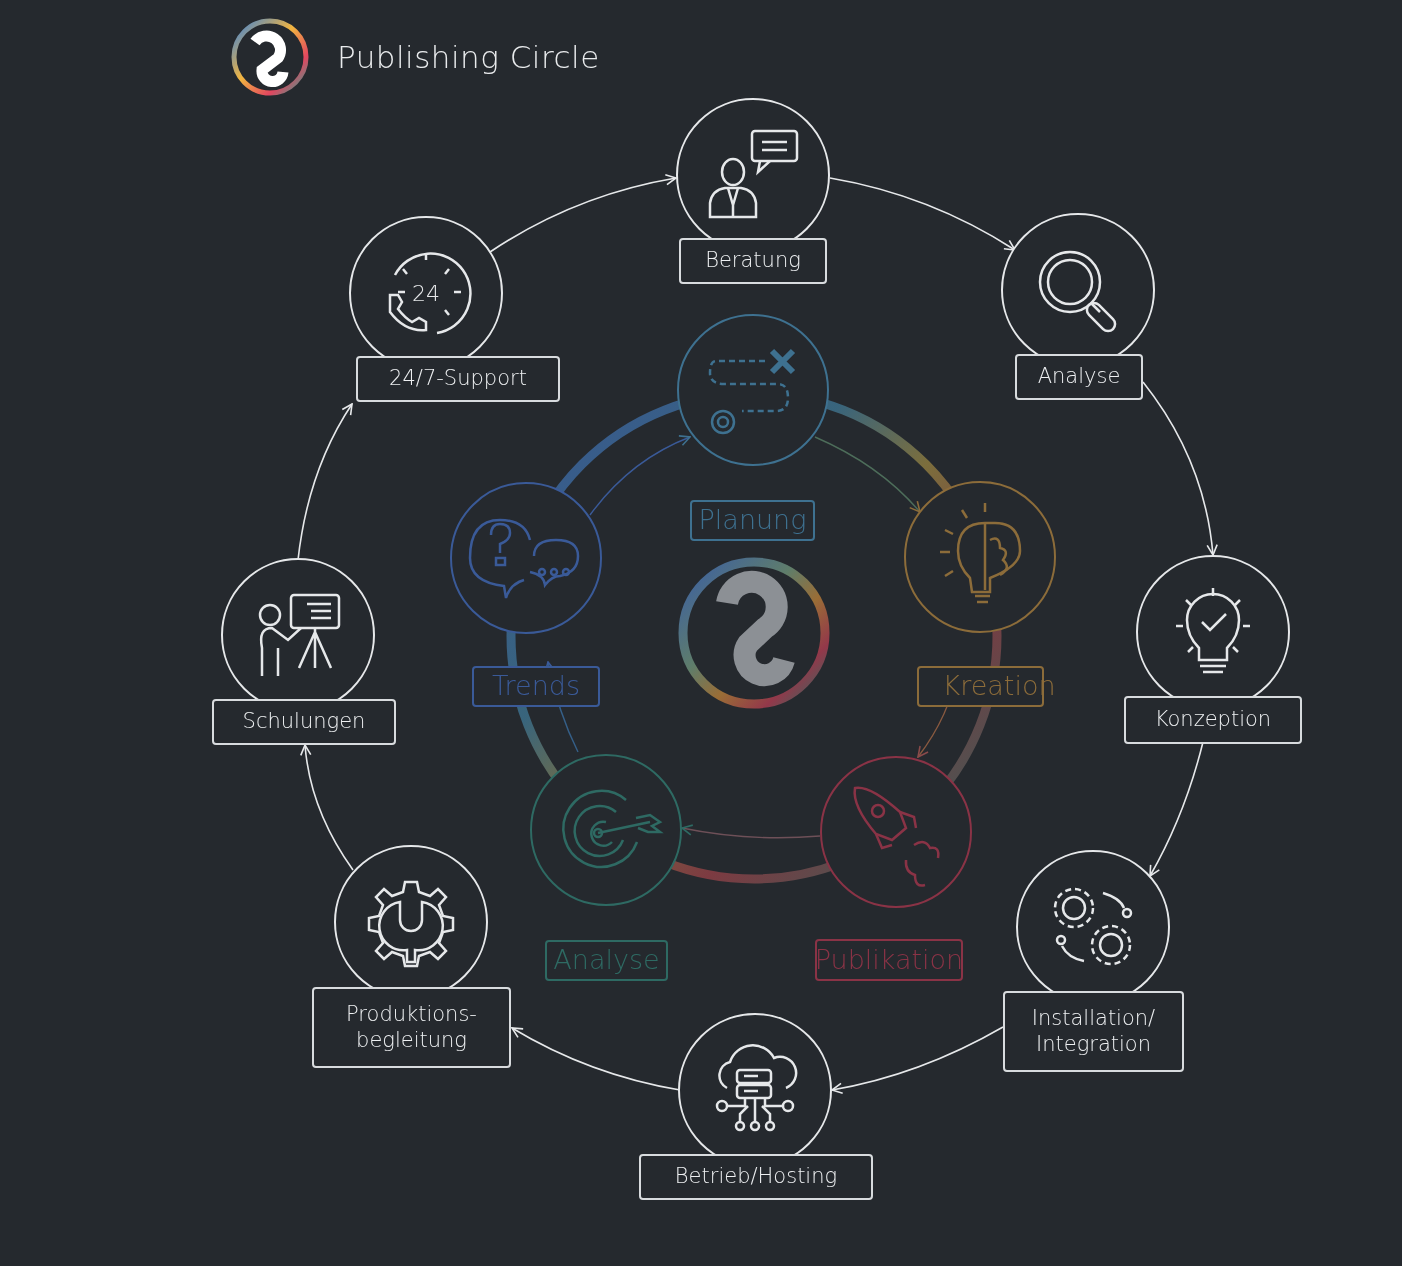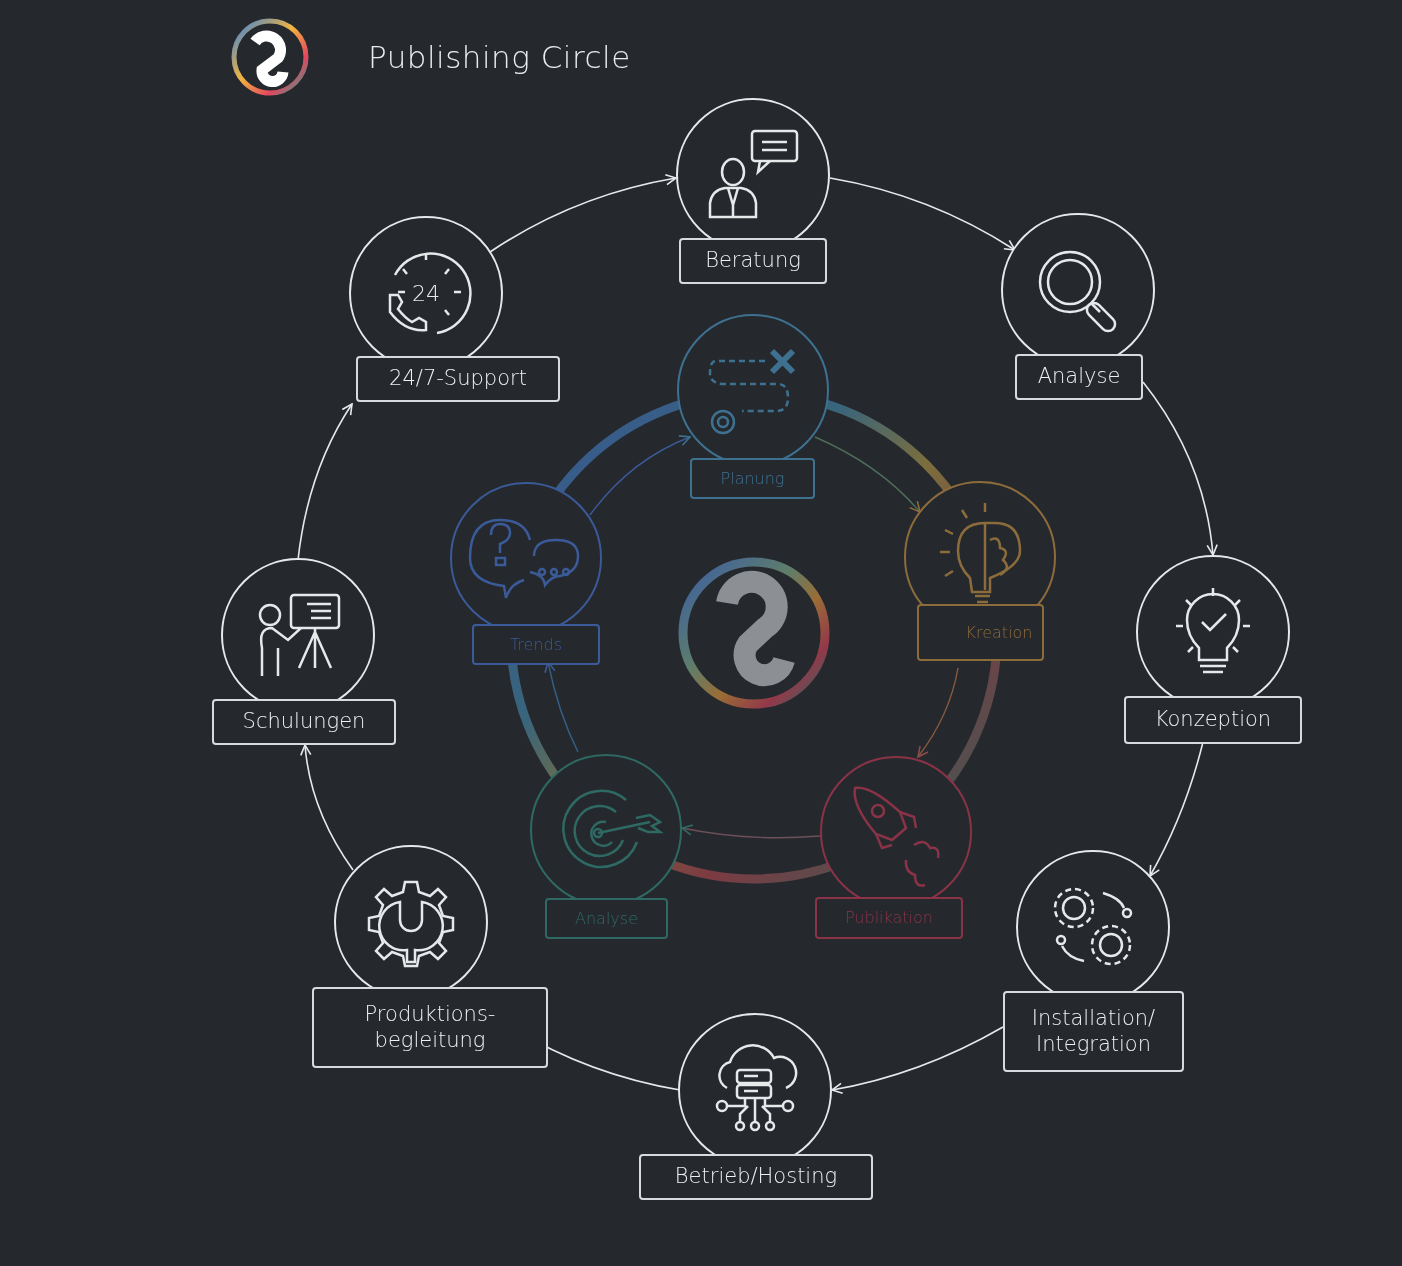--- a/index.html
+++ b/index.html
@@ -5,37 +5,37 @@
   html, body { margin: 0; padding: 0; }
   body {
     width: 1402px; height: 1266px; overflow: hidden;
     background: #25292e;
     font-family: "DejaVu Sans", sans-serif;
     position: relative;
   }
   #stage { position: absolute; left: 0; top: 0; }
   .header {
     position: absolute; left: 229px; top: 16px; height: 82px;
-    display: flex; align-items: center; gap: 31px;
+    display: flex; align-items: center;
   }
   .header-title {
     margin-left: 26px; color: #e9ebed; font-size: 31px; font-weight: 200;
     letter-spacing: 0.5px; font-family: "DejaVu Sans", sans-serif;
   }
   .lbl {
     position: absolute; box-sizing: border-box;
     border: 2px solid; border-radius: 4px;
     background: #25292e;
     display: flex; align-items: center; justify-content: center;
     text-align: center; line-height: 1.2;
     font-family: "DejaVu Sans", sans-serif;
     font-weight: 300; white-space: pre-line;
   }
   .lbl.outer { color: #eef0f2; border-color: #d8dbde; font-size: 21px; }
-  .lbl.inner { font-size: 16px; }
+  .lbl.inner { font-size: 27px; margin-top: 42px; }
   .lbl span { display: block; }
 </style>
 </head>
 <body>
 
 <svg id="stage" width="1402" height="1266" viewBox="0 0 1402 1266" xmlns="http://www.w3.org/2000/svg">
   <defs>
     <linearGradient id="ringGrad" x1="0" y1="0" x2="1" y2="1">
       <stop offset="0" stop-color="#3b5fa6"></stop>
       <stop offset="0.35" stop-color="#3c6f8a"></stop>
@@ -262,22 +262,22 @@
   <div style="width:82px;height:82px"></div>
   <div class="header-title">Publishing Circle</div>
 </div>
 
 <div class="lbl outer" style="left:679px;top:238px;width:148px;height:46px;"><span>Beratung</span></div>
 <div class="lbl outer" style="left:1015px;top:354px;width:128px;height:46px;"><span>Analyse</span></div>
 <div class="lbl outer" style="left:1124px;top:696px;width:178px;height:48px;"><span>Konzeption</span></div>
 <div class="lbl outer" style="left:1003px;top:991px;width:181px;height:81px;"><span>Installation/
 Integration</span></div>
 <div class="lbl outer" style="left:639px;top:1154px;width:234px;height:46px;"><span>Betrieb/Hosting</span></div>
-<div class="lbl outer" style="left:312px;top:987px;width:236px;height:81px;"><span>Produktions-
+<div class="lbl outer" style="left:312px;top:987px;width:199px;height:81px;"><span>Produktions-
 begleitung</span></div>
 <div class="lbl outer" style="left:212px;top:699px;width:184px;height:46px;"><span>Schulungen</span></div>
 <div class="lbl outer" style="left:324px;top:356px;width:204px;height:46px;margin-left:32px;"><span>24/7-Support</span></div>
 
 <div class="lbl inner" style="left:690px;top:458px;width:125px;height:41px;color:#3e7190;border-color:#3e7190;"><span>Planung</span></div>
-<div class="lbl inner" style="left:917px;top:604px;width:127px;height:57px;color:#8c6c3a;border-color:#8c6c3a;padding-left:37px;"><span>Kreation</span></div>
+<div class="lbl inner" style="left:917px;top:624px;width:127px;height:41px;color:#8c6c3a;border-color:#8c6c3a;padding-left:37px;"><span>Kreation</span></div>
 <div class="lbl inner" style="left:815px;top:897px;width:148px;height:42px;color:#8a3346;border-color:#8a3346;"><span>Publikation</span></div>
 <div class="lbl inner" style="left:545px;top:898px;width:123px;height:41px;color:#2e6a63;border-color:#2e6a63;"><span>Analyse</span></div>
 <div class="lbl inner" style="left:472px;top:624px;width:128px;height:41px;color:#3a5a98;border-color:#3a5a98;"><span>Trends</span></div>
 
 </body></html>

